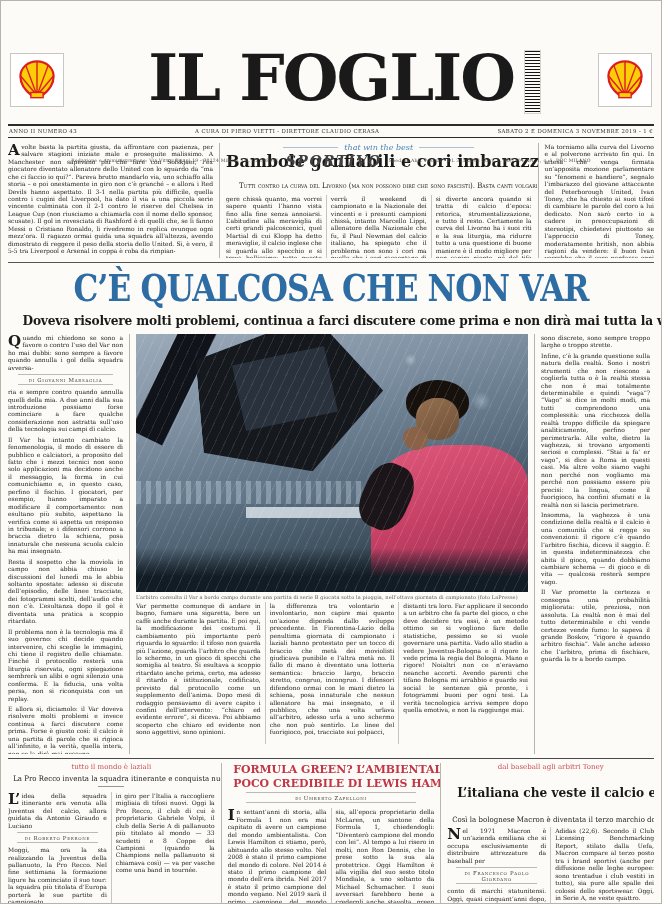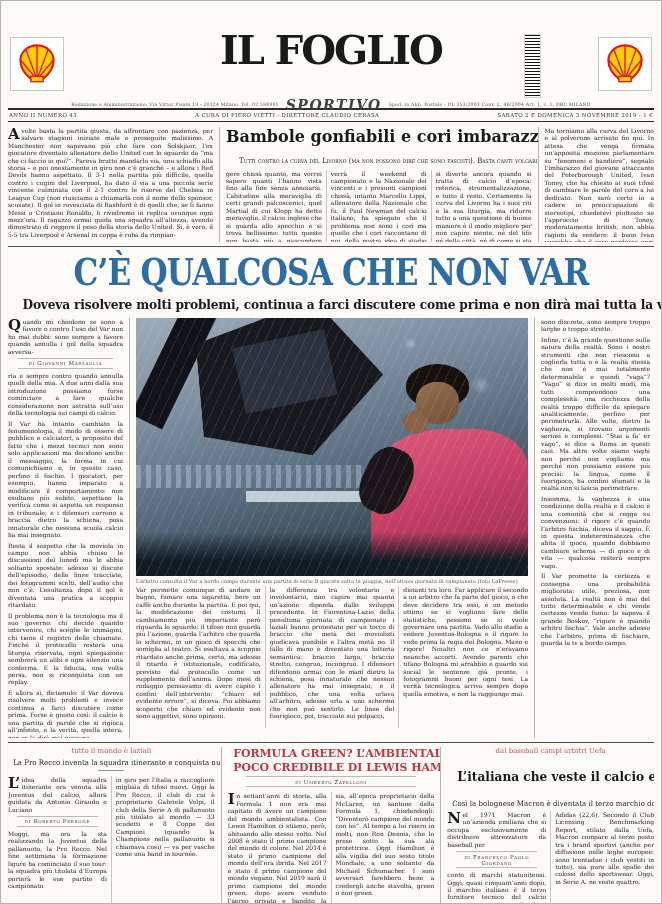--- a/index.html
+++ b/index.html
@@ -6,21 +6,21 @@
   .page {
     width:662px; height:904px; margin:0 auto; position:relative;
     background:#fcfbf7; border:1px solid #b7b4ac; box-sizing:border-box;
     font-family:"DejaVu Serif", serif; color:#1a1a1a; overflow:hidden;
   }
   
   .masthead { position:relative; height:80px; }
   .shell-box { position:absolute; top:9px; width:52px; height:52px; border:1px solid #c9c6be;
     background:#fff; display:flex; align-items:center; justify-content:center; }
   .shell-left { left:9px; } .shell-right { right:9px; }
-  .mast-title { text-align:center; font-size:40px; font-weight:bold; line-height:1;
+  .mast-title { text-align:center; font-size:64px; font-weight:bold; line-height:1;
     letter-spacing:-2px; padding-top:2px; white-space:nowrap; }
   .mast-subrow { display:flex; justify-content:center; align-items:center; gap:7px; margin-top:1px; }
   .smallprint { font-size:4.6px; color:#55524c; letter-spacing:.2px; }
   .sportivo { color:#404040; font-style:italic; font-weight:bold; font-size:14px; letter-spacing:1.5px; }
   .barcode { position:absolute; right:120px; top:6px; width:15px; height:62px;
     background:repeating-linear-gradient(180deg,#151515 0 1px,transparent 1px 3px);
     border:1px solid #d8d5cd; }
   
   .infoline { display:flex; justify-content:space-between; align-items:center; margin:0 7px;
     border-top:2px solid #2c2c2c; border-bottom:1px solid #2c2c2c; padding:2.5px 1px;
@@ -152,20 +152,25 @@
     <span>ANNO II NUMERO 43</span>
     <span>A CURA DI PIERO VIETTI - DIRETTORE CLAUDIO CERASA</span>
     <span>SABATO 2 E DOMENICA 3 NOVEMBRE 2019 - 1 €</span>
   </div>
 
   <section class="topstrip">
     <div class="ts-left">
       <p class="bt dc">A volte basta la partita giusta, da affrontare con pazienza, per salvare stagioni iniziate male e proseguite malissimo. A Manchester non sapevano più che fare con Solskjaer, l’ex giocatore diventato allenatore dello United con lo sguardo da “ma che ci faccio io qui?”. Pareva brutto mandarlo via, uno schiaffo alla storia – e poi onestamente in giro non c’è granché – e allora i Red Devils hanno aspettato. Il 3-1 nella partita più difficile, quella contro i cugini del Liverpool, ha dato il via a una piccola serie vincente culminata con il 2-1 contro le riserve del Chelsea in League Cup (non riusciamo a chiamarla con il nome dello sponsor, scusate). Il gol in rovesciata di Rashford è di quelli che, se li fanno Messi o Cristiano Ronaldo, li rivedremo in replica ovunque ogni mezz’ora. Il ragazzo ormai guida una squadra all’altezza, avendo dimostrato di reggere il peso della storia dello United. Sì, è vero, il 5-5 tra Liverpool e Arsenal in coppa è roba da rimpian-</p>
     </div>
     <div class="ts-center">
+      <div class="kicker-line">
+        <span class="dash"></span>
+        <span class="ts-kicker">that win the best</span>
+        <span class="dash"></span>
+      </div>
       <h2 class="ts-headline">Bambole gonfiabili e cori imbarazzanti</h2>
       <div class="ts-subhead-wrap">
         <span class="ts-subhead">Tutti contro la curva del Livorno (ma non possono dire che sono fascisti). Basta canti volgari!</span>
       </div>
       <div class="ts-cols">
         <div class="c">
             <p class="bt">gere chissà quanto, ma vorrei sapere quanti l’hanno vista fino alla fine senza annoiarsi. L’abitudine alla meraviglia di certi grandi palcoscenici, quel Martial di cui Klopp ha detto meraviglie, il calcio inglese che si guarda allo specchio e si trova bellissimo: tutto questo non basta più a nascondere una certa stanchezza del rito, la stessa che da noi conosciamo a memoria.</p>
           </div>
         <div class="c">
             <p class="bt">verrà il weekend di campionato e la Nazionale dei vincenti e i presunti campioni chissà, intanto Marcello Lippi, allenatore della Nazionale che fu, il Paul Newman del calcio italiano, ha spiegato che il problema non sono i cori ma quello che i cori raccontano di noi, della nostra idea di stadio e di appartenenza, roba antica e mai davvero discussa fino in fondo.</p>
@@ -263,21 +268,21 @@
         <div class="c">
             <p class="bt dc">In settant’anni di storia, alla Formula 1 non era mai capitato di avere un campione del mondo ambientalista. Con Lewis Hamilton ci stiamo, però, abituando allo stesso volto. Nel 2008 è stato il primo campione del mondo di colore. Nel 2014 è stato il primo campione del mondo dell’era ibrida. Nel 2017 è stato il primo campione del mondo vegano. Nel 2019 sarà il primo campione del mondo green, dopo avere venduto l’aereo privato e bandito la plastica dal suo motorhome. Da piccolo si era presentato</p>
           </div>
         <div class="c">
             <p class="bt">sia, all’epoca proprietario della McLaren, un santone della Formula 1, chiedendogli: “Diventerò campione del mondo con lei”. Al tempo a lui risero in molti, non Ron Dennis, che lo prese sotto la sua ala protettrice. Oggi Hamilton è alla vigilia del suo sesto titolo Mondiale, a uno soltanto da Michael Schumacher. I suoi avversari farebbero bene a credergli anche stavolta, green o non green.</p>
           </div>
       </div>
     </div>
 
     <div class="bs">
-      <div class="bs-kicker">dal baseball campi arbitri Uefa</div>
+      <div class="bs-kicker">dal baseball agli arbitri Toney</div>
       <h3 class="bs-headline squeeze">L’italiana che veste il calcio europeo</h3>
       <div class="bs-sub">Così la bolognese Macron è diventata il terzo marchio dopo Nike e Adidas</div>
       <div class="bs-cols">
         <div class="c">
           <p class="bt dc">Nel 1971 Macron è un’azienda emiliana che si occupa esclusivamente di distribuire attrezzature da baseball per</p>
           <span class="byline">di Francesco Paolo Giordano</span>
           <p class="bt">conto di marchi statunitensi. Oggi, quasi cinquant’anni dopo, il marchio italiano è il terzo fornitore tecnico del calcio europeo e veste pure gli arbitri delle coppe: meglio di così.</p>
         </div>
         <div class="c">
             <p class="bt">Adidas (22,6). Secondo il Club Licensing Benchmarking Report, stilato dalla Uefa, Macron compare al terzo posto tra i brand sportivi (anche per diffusione nelle leghe europee: sono trentadue i club vestiti in tutto), sia pure alle spalle dei colossi dello sportswear. Oggi, in Serie A, ne veste quattro.</p>

